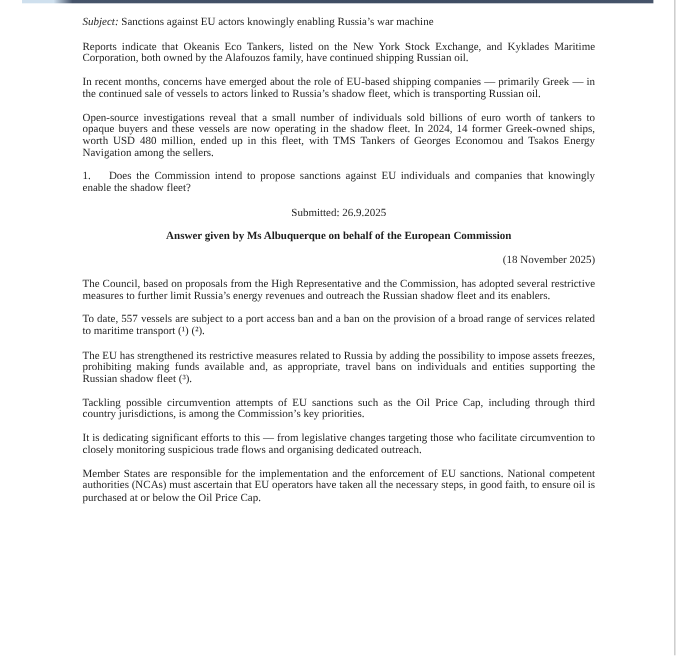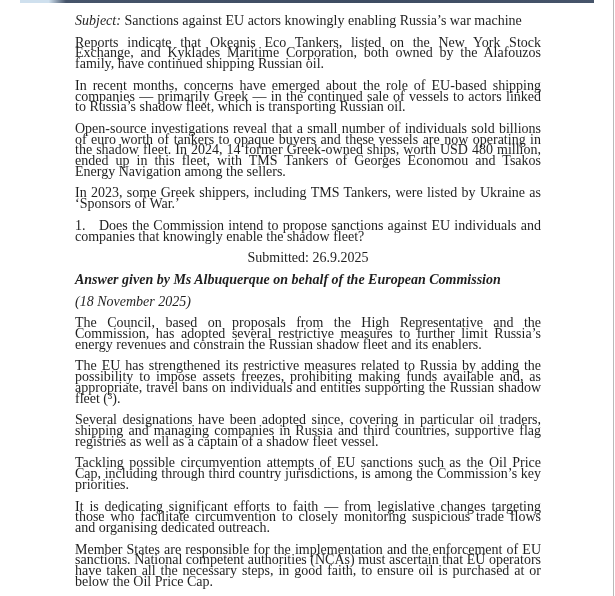--- a/index.html
+++ b/index.html
@@ -25,72 +25,70 @@
     top: 0; left: 20px;
     width: 574px; height: 3px;
     background: linear-gradient(to right,
       #cfe0ee 0%, #cfe0ee 5%, #46546a 8%, #3e4c62 60%, #46546a 100%);
   }
   .content {
     position: absolute;
     top: 5px; left: 75px;
     width: 466px;
     color: #1f1f1f;
-    font-size: 14px;
+    font-size: 10px;
     line-height: 10.7px;
     text-align: justify;
   }
   .content p { margin-top: 11px; }
   .subject-line { margin-top: 0; }
   .subject-label { font-style: italic; }
   .qnum {
     display: inline-block;
     width: 24px;
   }
   .submitted { text-align: center; }
   .answer-header {
     margin-top: 13px;
+    text-align: center;
     font-weight: bold;
-    font-style: italic;
   }
   .answer-date {
     margin-top: 0;
-    text-align: left;
-    font-style: italic;
+    text-align: right;
   }
 </style>
 </head>
 <body>
 
 <div class="page">
 
   <div class="top-rule"></div>
   <div class="right-border"></div>
 
   <div class="content">
 
     <p class="subject-line">
       <span class="subject-label">Subject:</span>
       <span>Sanctions against EU actors knowingly enabling Russia’s war machine</span>
     </p>
 
     <p>Reports indicate that Okeanis Eco Tankers, listed on the New York Stock Exchange, and Kyklades Maritime Corporation, both owned by the Alafouzos family, have continued shipping Russian oil.</p>
     <p>In recent months, concerns have emerged about the role of EU-based shipping companies — primarily Greek — in the continued sale of vessels to actors linked to Russia’s shadow fleet, which is transporting Russian oil.</p>
     <p>Open-source investigations reveal that a small number of individuals sold billions of euro worth of tankers to opaque buyers and these vessels are now operating in the shadow fleet. In 2024, 14 former Greek-owned ships, worth USD 480 million, ended up in this fleet, with TMS Tankers of Georges Economou and Tsakos Energy Navigation among the sellers.</p>
-    <p>In 2023, some Greek shippers, including TMS Tankers, were listed by Ukraine as ‘Sponsors of War.’</p>
 
     <p><span class="qnum">1.</span><span>Does the Commission intend to propose sanctions against EU individuals and companies that knowingly enable the shadow fleet?</span></p>
 
 
     <p class="submitted">Submitted: 26.9.2025</p>
 
     <p class="answer-header">Answer given by Ms Albuquerque on behalf of the European Commission</p>
     <p class="answer-date">(18 November 2025)</p>
 
-    <p>The Council, based on proposals from the High Representative and the Commission, has adopted several restrictive measures to further limit Russia’s energy revenues and constrain the Russian shadow fleet and its enablers.</p>
+    <p>The Council, based on proposals from the High Representative and the Commission, has adopted several restrictive measures to further limit Russia’s energy revenues and outreach the Russian shadow fleet and its enablers.</p>
+    <p>To date, 557 vessels are subject to a port access ban and a ban on the provision of a broad range of services related to maritime transport (¹) (²).</p>
     <p>The EU has strengthened its restrictive measures related to Russia by adding the possibility to impose assets freezes, prohibiting making funds available and, as appropriate, travel bans on individuals and entities supporting the Russian shadow fleet (³).</p>
-    <p>Several designations have been adopted since, covering in particular oil traders, shipping and managing companies in Russia and third countries, supportive flag registries as well as a captain of a shadow fleet vessel.</p>
     <p>Tackling possible circumvention attempts of EU sanctions such as the Oil Price Cap, including through third country jurisdictions, is among the Commission’s key priorities.</p>
-    <p>It is dedicating significant efforts to faith — from legislative changes targeting those who facilitate circumvention to closely monitoring suspicious trade flows and organising dedicated outreach.</p>
+    <p>It is dedicating significant efforts to this — from legislative changes targeting those who facilitate circumvention to closely monitoring suspicious trade flows and organising dedicated outreach.</p>
     <p>Member States are responsible for the implementation and the enforcement of EU sanctions. National competent authorities (NCAs) must ascertain that EU operators have taken all the necessary steps, in good faith, to ensure oil is purchased at or below the Oil Price Cap.</p>
 
   </div>
 </div>
 
 </body></html>

